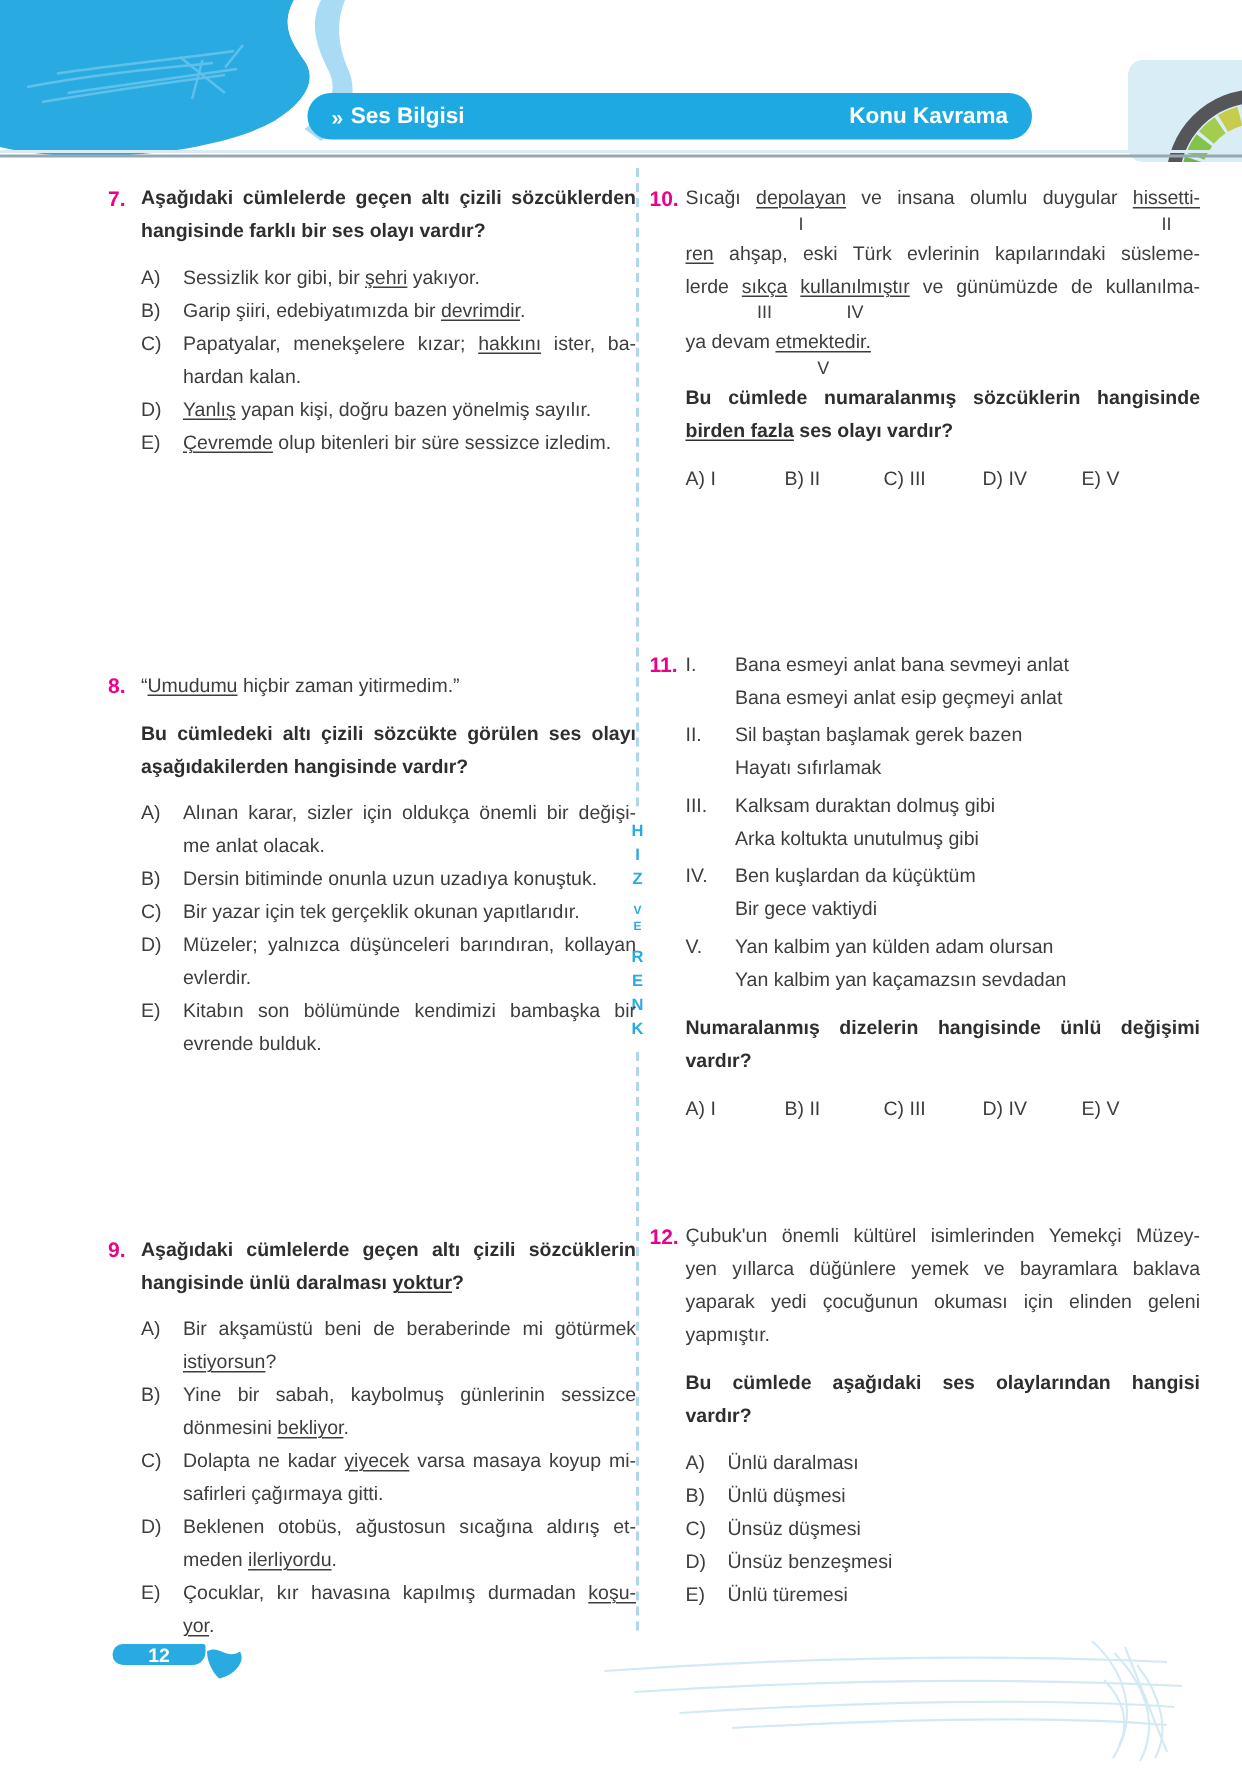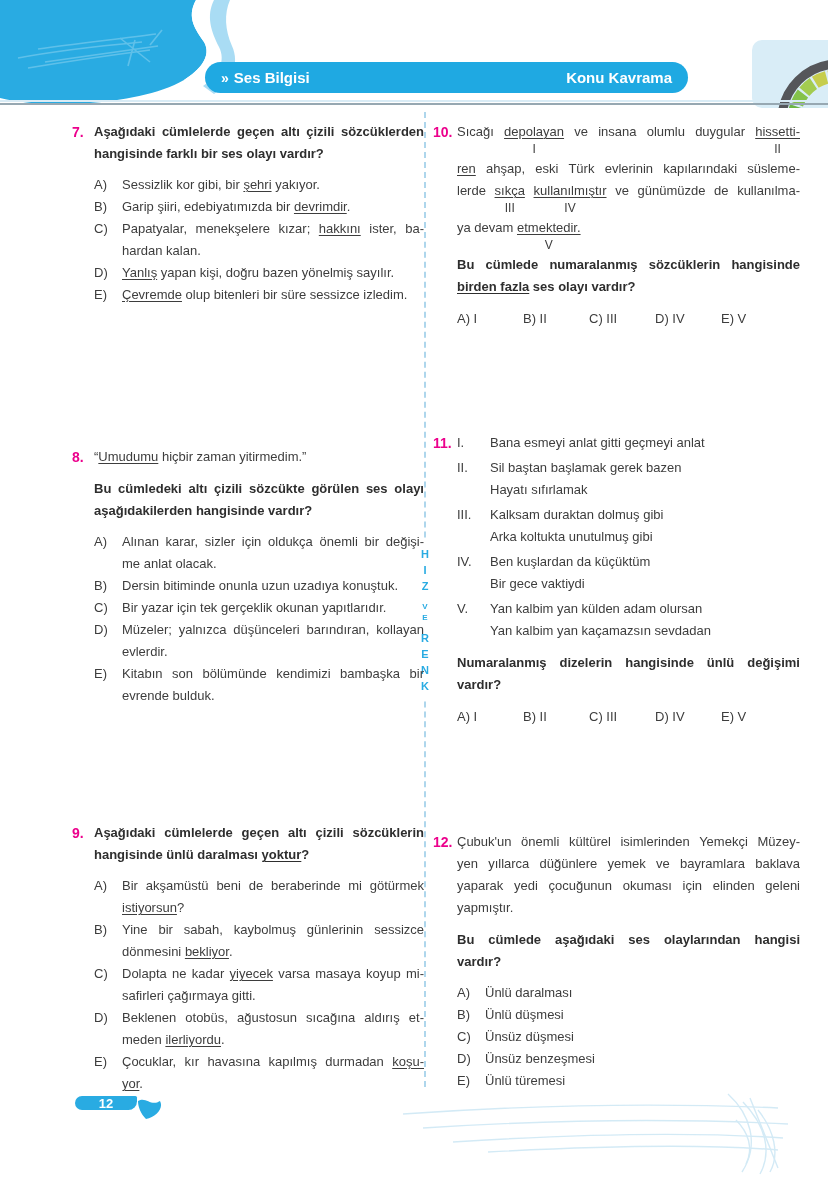--- a/index.html
+++ b/index.html
@@ -306,21 +306,22 @@
         </div>
       </div>
     </div>
   <div class="question qright" id="q11" style="top:432px">
       <div class="qnum">11.</div>
       <div class="qcontent">
         <div class="items">
           <div class="item">
             <span class="ilabel">I.</span>
             <div class="ibody">
-              <div class="line">Bana esmeyi anlat gitti geçmeyi anlat</div>
+              <div class="line">Bana esmeyi anlat bana sevmeyi anlat</div>
+              <div class="line">Bana esmeyi anlat esip geçmeyi anlat</div>
             </div>
           </div>
           <div class="item">
             <span class="ilabel">II.</span>
             <div class="ibody">
               <div class="line">Sil baştan başlamak gerek bazen</div>
               <div class="line">Hayatı sıfırlamak</div>
             </div>
           </div>
           <div class="item">
@@ -351,21 +352,21 @@
         </div>
         <div class="arow">
           <span>A) I</span>
           <span>B) II</span>
           <span>C) III</span>
           <span>D) IV</span>
           <span>E) V</span>
         </div>
       </div>
     </div>
-  <div class="question qright" id="q12" style="top:831px">
+  <div class="question qright" id="q12" style="top:813px">
       <div class="qnum">12.</div>
       <div class="qcontent">
         <div class="q-body">
           <div class="line jl"><span>Çubuk'un önemli kültürel isimlerinden Yemekçi Müzey-</span></div>
           <div class="line jl"><span>yen yıllarca düğünlere yemek ve bayramlara baklava</span></div>
           <div class="line jl"><span>yaparak yedi çocuğunun okuması için elinden geleni</span></div>
           <div class="line"><span>yapmıştır.</span></div>
         </div>
         <div class="q-stem">
           <div class="line jl"><span>Bu cümlede aşağıdaki ses olaylarından hangisi</span></div>

